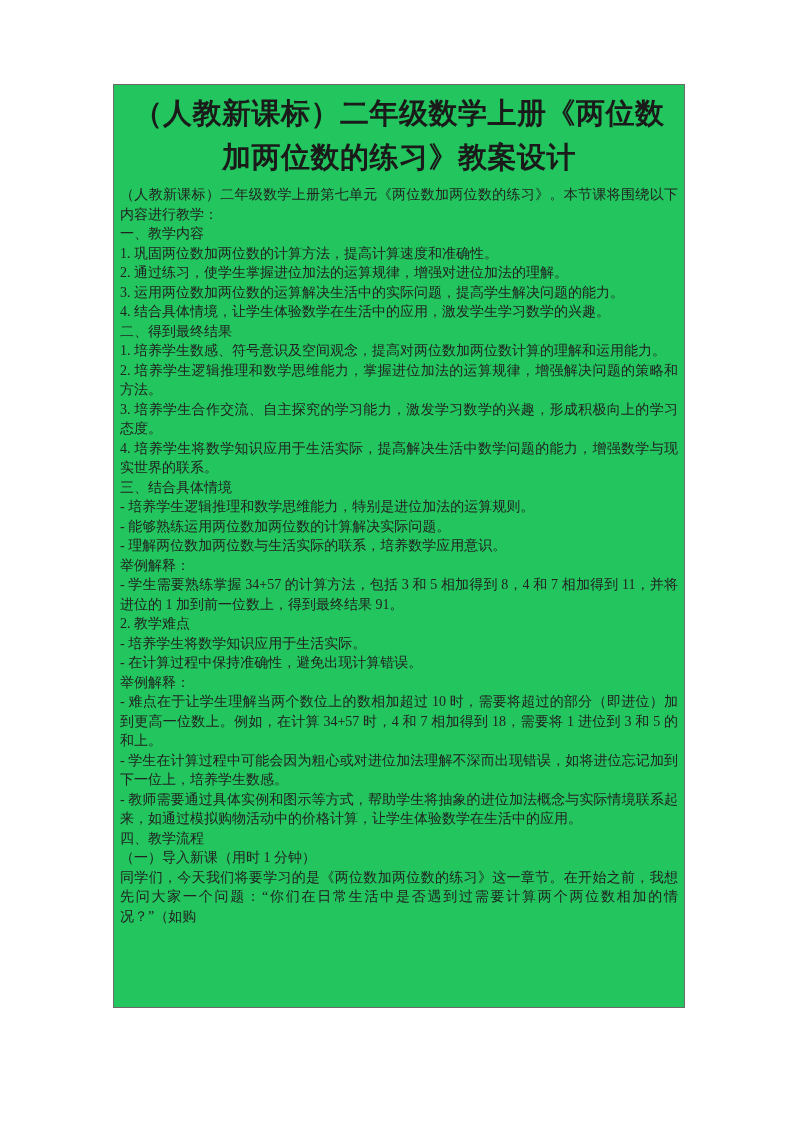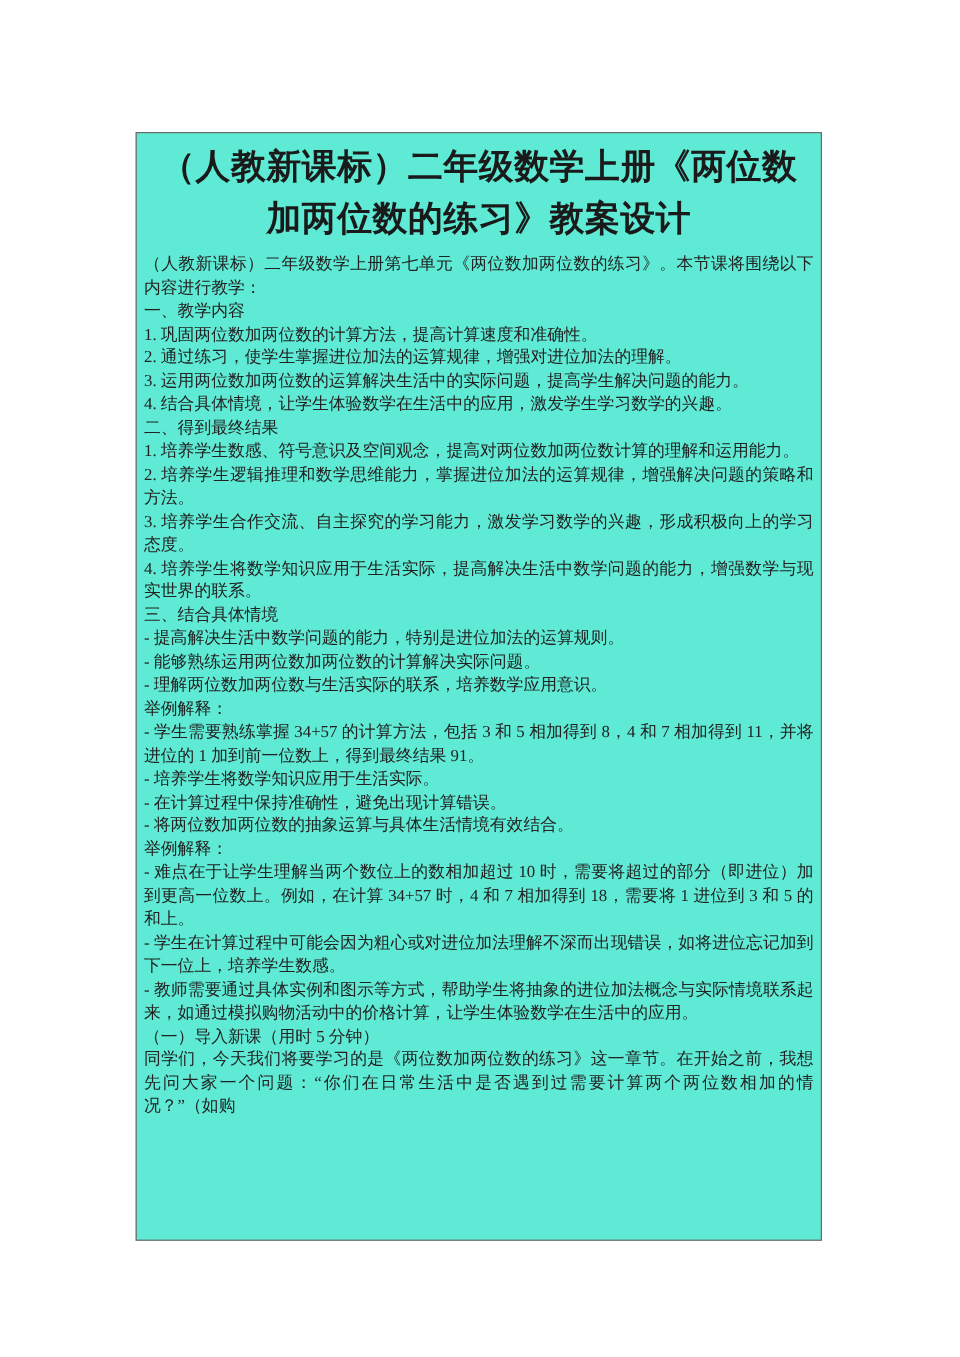--- a/index.html
+++ b/index.html
@@ -11,27 +11,27 @@
     height: 1131px;
     background: #ffffff;
     position: relative;
     overflow: hidden;
     font-family: "Liberation Serif", "DejaVu Serif", serif;
     color: #212121;
   }
   .doc-frame {
     position: absolute;
     left: 113px;
-    top: 110px;
+    top: 84px;
     width: 572px;
     min-height: 924px;
     border: 1.5px solid #6b6b6b;
     box-sizing: border-box;
     padding: 4px 6px 6px 6px;
-    background: #5eead4;
+    background: #22c55e;
   }
   .doc-title {
     font-size: 29px;
     font-weight: 700;
     line-height: 44px;
     text-align: center;
     margin: 2px 0 6px 0;
     color: #1a1a1a;
     letter-spacing: 0.5px;
   }
@@ -61,29 +61,30 @@
         <p class="para">1. 巩固两位数加两位数的计算方法，提高计算速度和准确性。</p>
         <p class="para">2. 通过练习，使学生掌握进位加法的运算规律，增强对进位加法的理解。</p>
         <p class="para">3. 运用两位数加两位数的运算解决生活中的实际问题，提高学生解决问题的能力。</p>
         <p class="para">4. 结合具体情境，让学生体验数学在生活中的应用，激发学生学习数学的兴趣。</p>
         <p class="para">二、得到最终结果</p>
         <p class="para">1. 培养学生数感、符号意识及空间观念，提高对两位数加两位数计算的理解和运用能力。</p>
         <p class="para">2. 培养学生逻辑推理和数学思维能力，掌握进位加法的运算规律，增强解决问题的策略和方法。</p>
         <p class="para">3. 培养学生合作交流、自主探究的学习能力，激发学习数学的兴趣，形成积极向上的学习态度。</p>
         <p class="para">4. 培养学生将数学知识应用于生活实际，提高解决生活中数学问题的能力，增强数学与现实世界的联系。</p>
         <p class="para">三、结合具体情境</p>
-        <p class="para">- 提高解决生活中数学问题的能力，特别是进位加法的运算规则。</p>
+        <p class="para">- 培养学生逻辑推理和数学思维能力，特别是进位加法的运算规则。</p>
         <p class="para">- 能够熟练运用两位数加两位数的计算解决实际问题。</p>
         <p class="para">- 理解两位数加两位数与生活实际的联系，培养数学应用意识。</p>
         <p class="para">举例解释：</p>
         <p class="para">- 学生需要熟练掌握 34+57 的计算方法，包括 3 和 5 相加得到 8，4 和 7 相加得到 11，并将进位的 1 加到前一位数上，得到最终结果 91。</p>
+        <p class="para">2. 教学难点</p>
         <p class="para">- 培养学生将数学知识应用于生活实际。</p>
         <p class="para">- 在计算过程中保持准确性，避免出现计算错误。</p>
-        <p class="para">- 将两位数加两位数的抽象运算与具体生活情境有效结合。</p>
         <p class="para">举例解释：</p>
         <p class="para">- 难点在于让学生理解当两个数位上的数相加超过 10 时，需要将超过的部分（即进位）加到更高一位数上。例如，在计算 34+57 时，4 和 7 相加得到 18，需要将 1 进位到 3 和 5 的和上。</p>
         <p class="para">- 学生在计算过程中可能会因为粗心或对进位加法理解不深而出现错误，如将进位忘记加到下一位上，培养学生数感。</p>
         <p class="para">- 教师需要通过具体实例和图示等方式，帮助学生将抽象的进位加法概念与实际情境联系起来，如通过模拟购物活动中的价格计算，让学生体验数学在生活中的应用。</p>
-        <p class="para">（一）导入新课（用时 5 分钟）</p>
+        <p class="para">四、教学流程</p>
+        <p class="para">（一）导入新课（用时 1 分钟）</p>
         <p class="para">同学们，今天我们将要学习的是《两位数加两位数的练习》这一章节。在开始之前，我想先问大家一个问题：“你们在日常生活中是否遇到过需要计算两个两位数相加的情况？”（如购</p>
       </div>
   </div>
 </div>
 
 </body></html>

